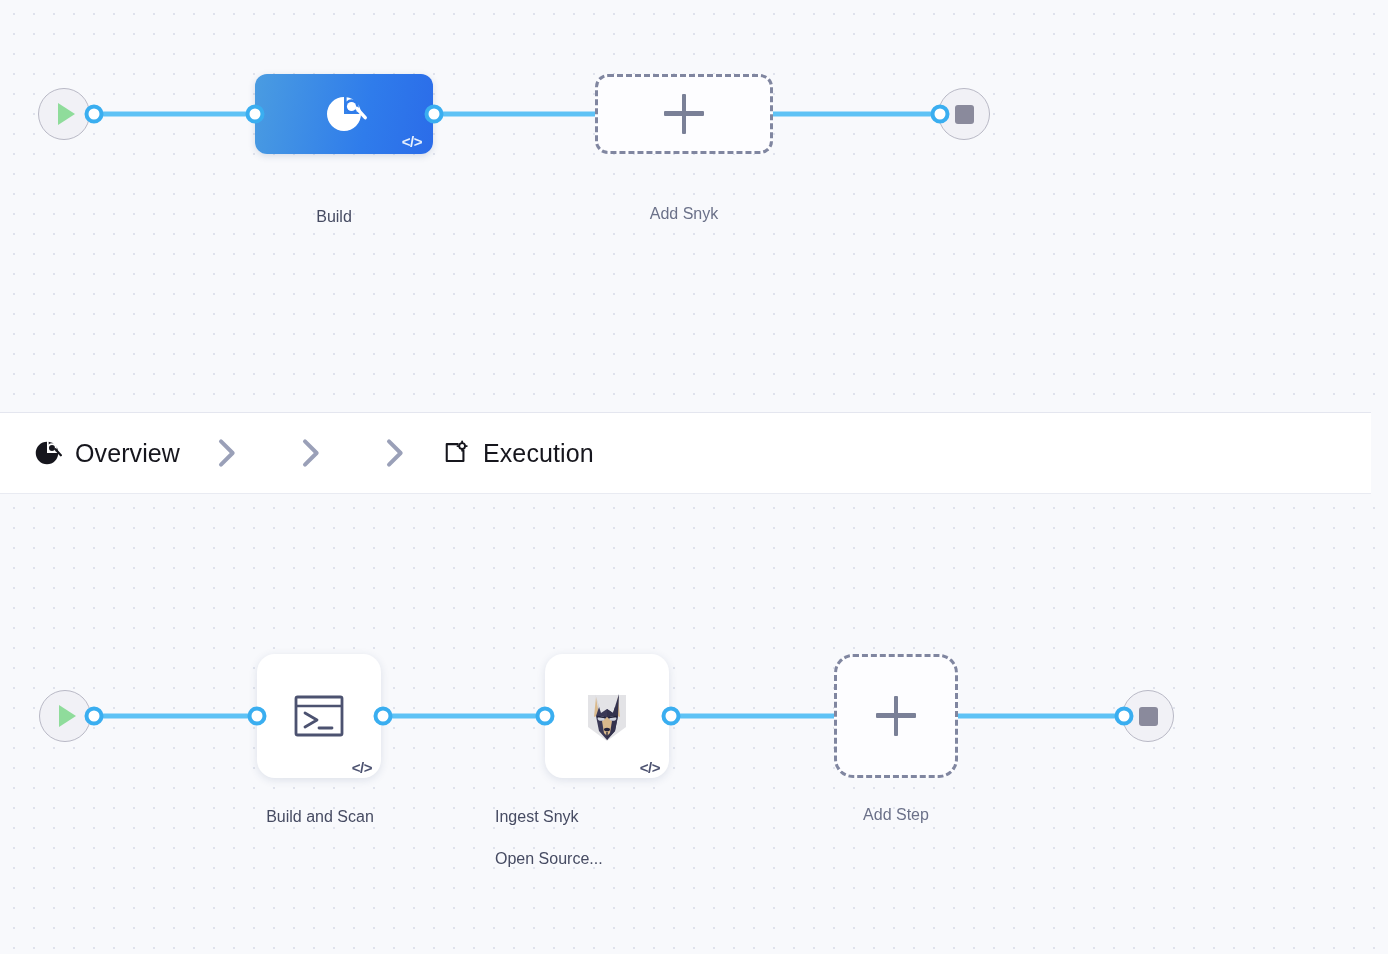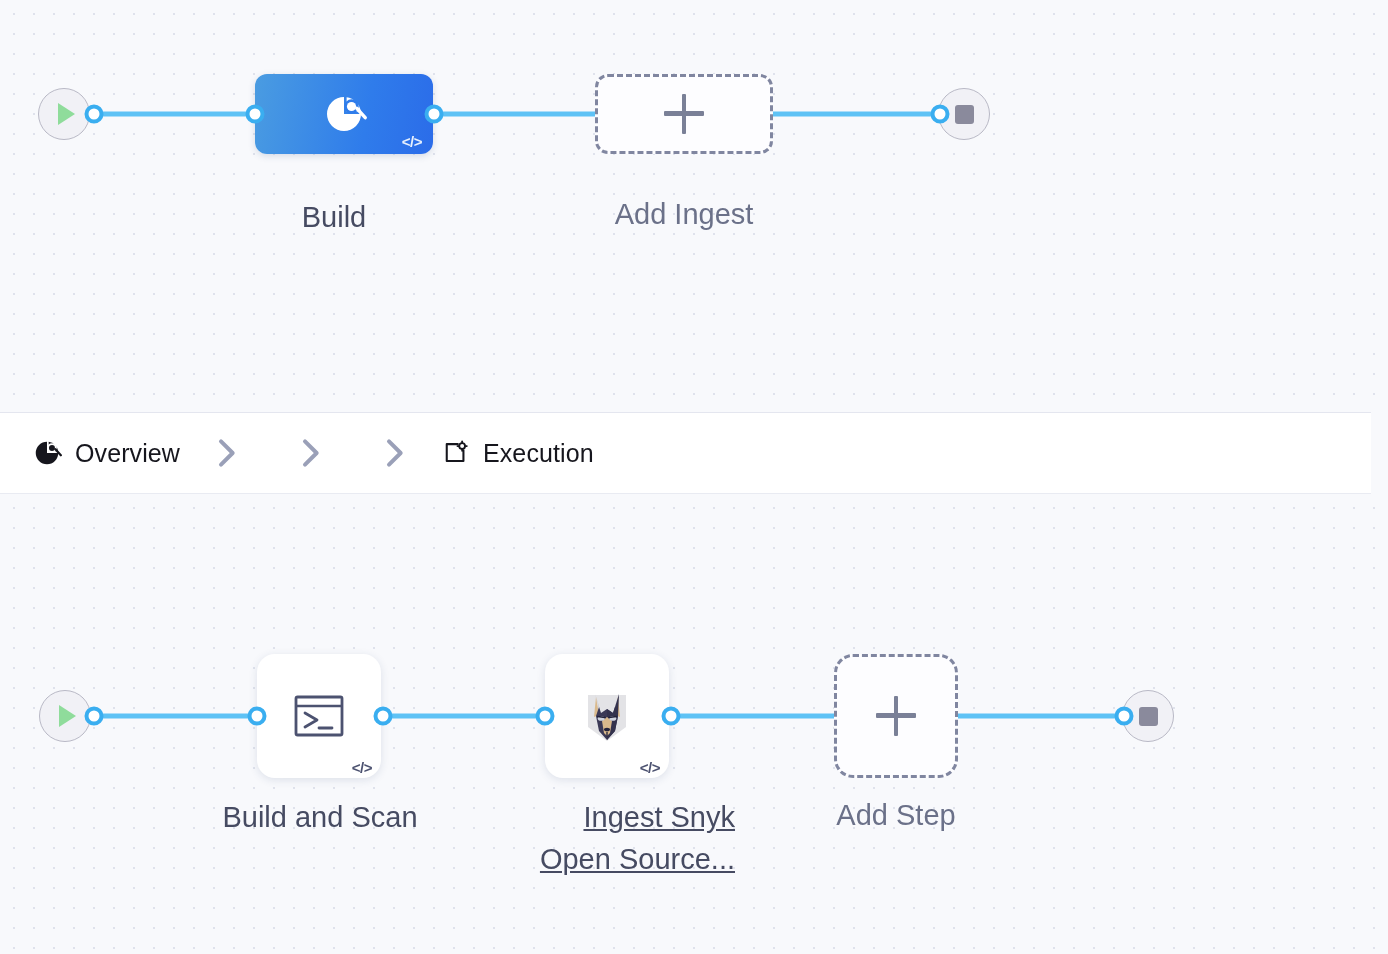--- a/index.html
+++ b/index.html
@@ -198,22 +198,22 @@
     line-height: 1;
     color: #4c5270;
     letter-spacing: -0.5px;
     font-family: "Liberation Sans", sans-serif;
   }
   .code-badge.on-blue { color: #e8f1fd; right: 11px; bottom: 5px; }
 
   .caption {
     position: absolute;
     transform: translateX(-50%);
-    text-align: right;
-    font-size: 29px;
+    text-align: left;
+    font-size: 16px;
     line-height: 42px;
     white-space: pre-line;
     pointer-events: none;
   }
   .caption.dark  { color: #464b62; }
   .caption.muted { color: #6b7189; }
 </style>
 </head>
 <body>
 
@@ -248,21 +248,21 @@
       <div class="node add-node add-stage-node" style="left:684px;">
         <span class="plus"></span>
       </div>
 
       <div class="dot" style="left:940px;"></div>
       <div class="term big" style="left:964px;">
         <span class="stop-sq"></span>
       </div>
 
       <div class="caption dark" style="left:334px; top:82px;">Build</div>
-      <div class="caption muted" style="left:684px; top:79px;">Add Ingest</div>
+      <div class="caption muted" style="left:684px; top:79px;">Add Snyk</div>
     </div>
   </div>
 
   <div class="tabbar">
 
     <div class="tab">
       <svg class="tab-icon" viewBox="0 0 32 32">
         <path d="M16 4 A12 12 0 1 0 28 16 L16 16 Z" fill="#16161d"></path>
         <path d="M17.8 4.1 A12 12 0 0 1 27.9 14.2 L17.8 14.2 Z" fill="#16161d"></path>
         <circle cx="21.3" cy="10.7" r="5.2" fill="#ffffff"></circle>
@@ -351,19 +351,19 @@
       <div class="node add-node add-step-node" style="left:896px;">
         <span class="plus"></span>
       </div>
 
       <div class="dot" style="left:1124px;"></div>
       <div class="term big" style="left:1148px;">
         <span class="stop-sq"></span>
       </div>
 
       <div class="caption dark" style="left:320px; top:80px;">Build and Scan</div>
-      <div class="caption dark" style="left:615px; top:80px; width:240px;text-decoration:underline;">Ingest Snyk
+      <div class="caption dark" style="left:615px; top:80px; width:240px;">Ingest Snyk
 Open Source...</div>
       <div class="caption muted" style="left:896px; top:78px;">Add Step</div>
     </div>
   </div>
 
 </div>
 
 </body></html>

